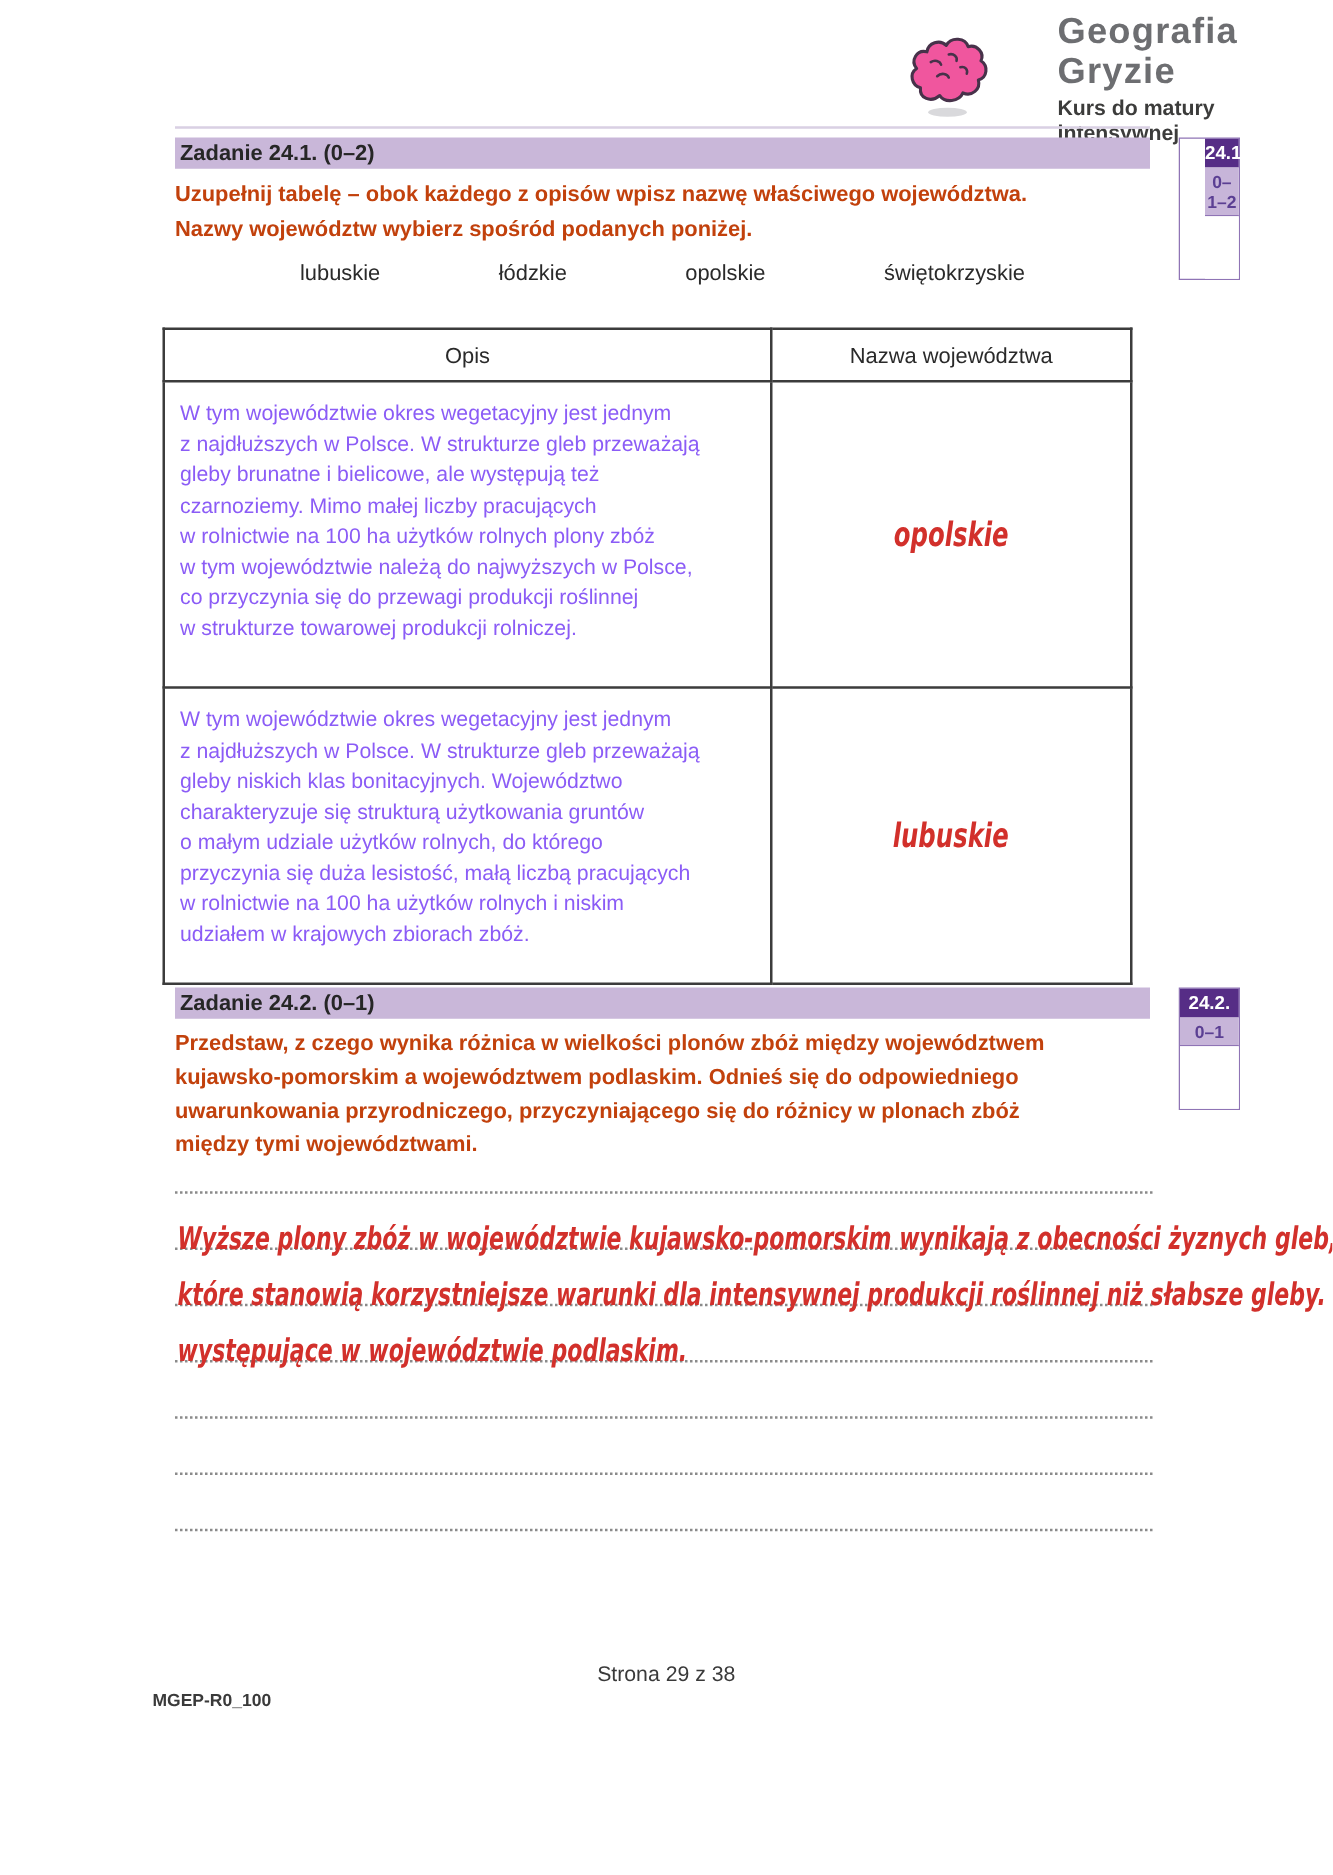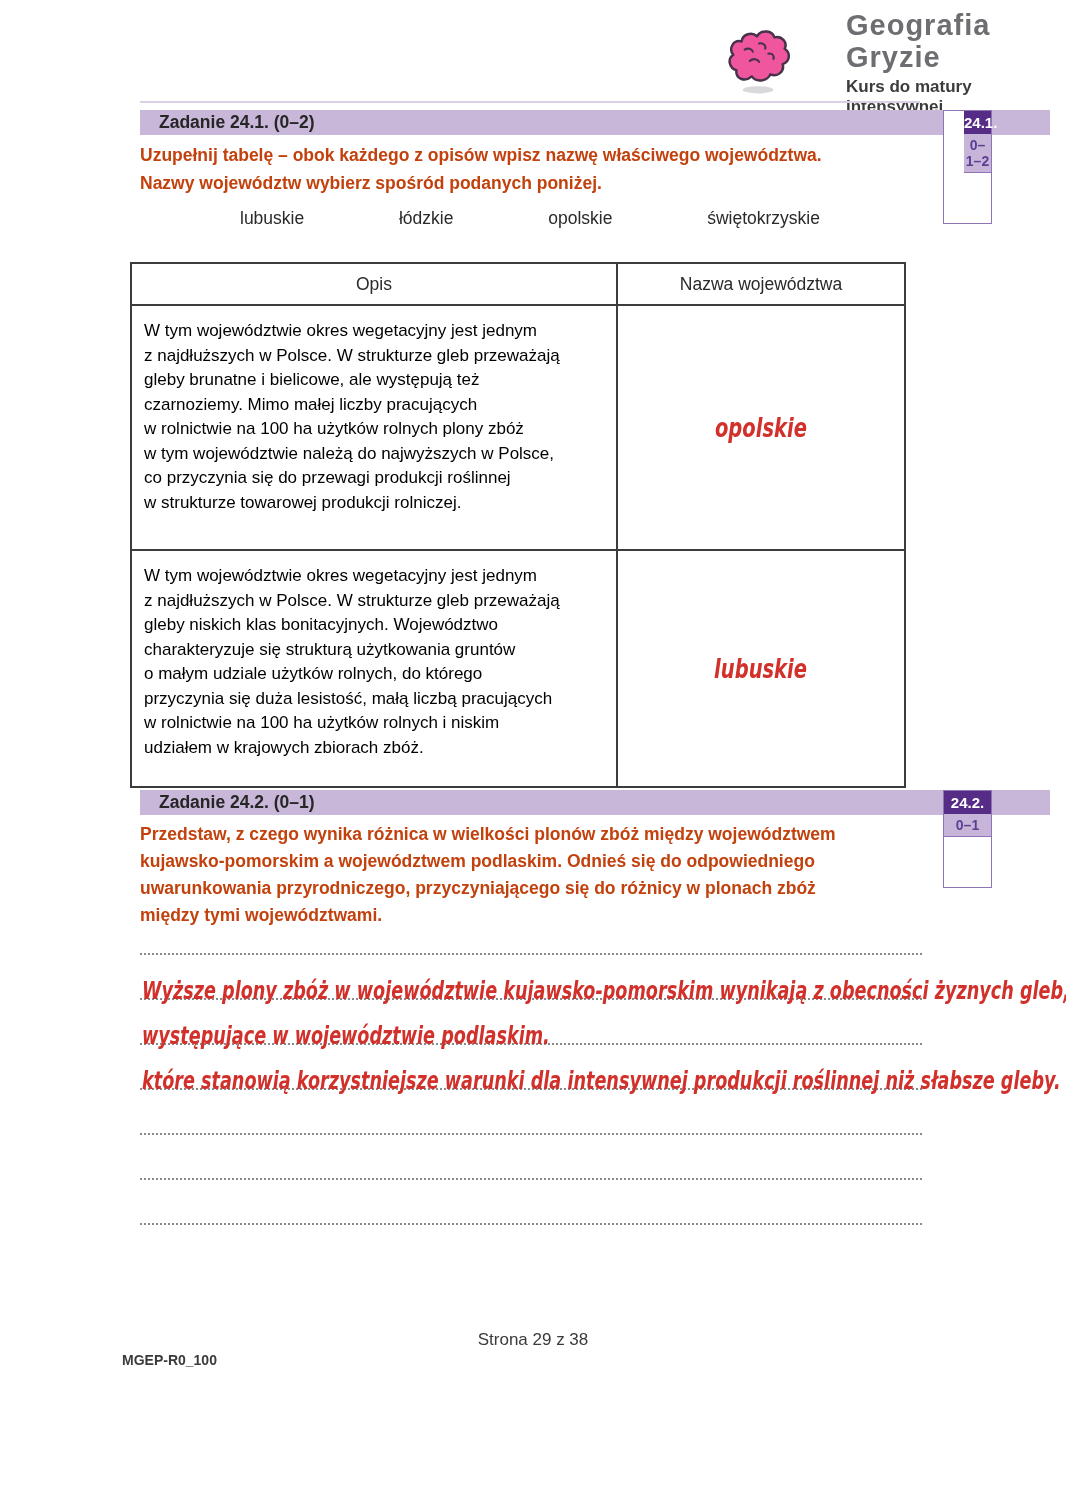--- a/index.html
+++ b/index.html
@@ -10,22 +10,22 @@
 
   
   .logo{position:absolute;left:722px;top:10px;display:flex;align-items:center;gap:12px;}
   .logo-text{display:flex;flex-direction:column;margin-left:40px;}
   .logo-title{font-size:29px;font-weight:bold;color:#6d6e71;letter-spacing:1px;line-height:1.1;}
   .logo-sub{font-size:17px;font-weight:bold;color:#3c3c3b;margin-top:3px;}
 
   
   .topline{position:absolute;left:140px;top:101px;width:780px;height:2px;background:#d9d0e3;}
   .band{
-    position:absolute;left:140px;width:910px;height:25px;background:#c9b7d9;
-    font-size:17.5px;font-weight:bold;color:#262626;line-height:25px;padding-left:19px;
+    position:absolute;left:140px;width:780px;height:25px;background:#c9b7d9;
+    font-size:17.5px;font-weight:bold;color:#262626;line-height:25px;padding-left:4px;
     box-sizing:border-box;
   }
   .band1{top:110px;}
   .band2{top:790px;}
 
   
   .scorebox{position:absolute;left:943px;width:49px;border:1.5px solid #8f74b5;box-sizing:border-box;background:#fff;}
   .sb1{top:110px;padding-left:20px;}
   .sb2{top:790px;}
   .sb-head{background:#562d86;color:#ffffff;font-weight:bold;font-size:15px;text-align:center;padding:3px 0;}
@@ -38,21 +38,21 @@
   .instr2{top:821px;line-height:27px;}
 
   
   .wordbank{position:absolute;left:240px;top:208px;width:580px;display:flex;justify-content:space-between;font-size:17.5px;color:#2a2a2a;}
 
   
   .desc-table{position:absolute;left:130px;top:262px;width:776px;border-collapse:collapse;table-layout:fixed;}
   .desc-table th,.desc-table td{border:2px solid #3c3c3c;}
   .desc-table th{height:38px;font-size:17.5px;font-weight:normal;color:#2a2a2a;text-align:center;}
   .col-desc{width:486px;}
-  td.desc{vertical-align:top;padding:13px 12px 0 12px;font-size:17px;line-height:24.5px;color:#000000;white-space:pre-line;}
+  td.desc{vertical-align:top;padding:13px 12px 0 12px;font-size:17px;line-height:24.5px;color:#8b5cf6;white-space:pre-line;}
   td.ans{text-align:center;vertical-align:middle;}
   tr.r1 td{height:230px;}
   tr.r2 td{height:222px;}
 
   
   .hand{
     font-family:"DejaVu Sans",sans-serif;font-style:italic;font-weight:600;
     color:#d2302b;font-size:25px;display:inline-block;
     transform:scale(0.78,1.08);transform-origin:center center;white-space:nowrap;
   }
@@ -166,24 +166,24 @@
 kujawsko-pomorskim a województwem podlaskim. Odnieś się do odpowiedniego
 uwarunkowania przyrodniczego, przyczyniającego się do różnicy w plonach zbóż
 między tymi województwami.</p>
 
   <div class="answer-area">
     <div class="ans-row"></div>
     <div class="ans-row">
       <span class="hand-line">Wyższe plony zbóż w województwie kujawsko-pomorskim wynikają z obecności żyznych gleb,</span>
     </div>
     <div class="ans-row">
-      <span class="hand-line">występujące w województwie podlaskim.</span>
+      <span class="hand-line">które stanowią korzystniejsze warunki dla intensywnej produkcji roślinnej niż słabsze gleby.</span>
     </div>
     <div class="ans-row">
-      <span class="hand-line">które stanowią korzystniejsze warunki dla intensywnej produkcji roślinnej niż słabsze gleby.</span>
+      <span class="hand-line">występujące w województwie podlaskim.</span>
     </div>
     <div class="ans-row"></div>
     <div class="ans-row"></div>
     <div class="ans-row"></div>
   </div>
 
   <div class="page-num">Strona 29 z 38</div>
   <div class="doc-code">MGEP-R0_100</div>
 
 </div>

